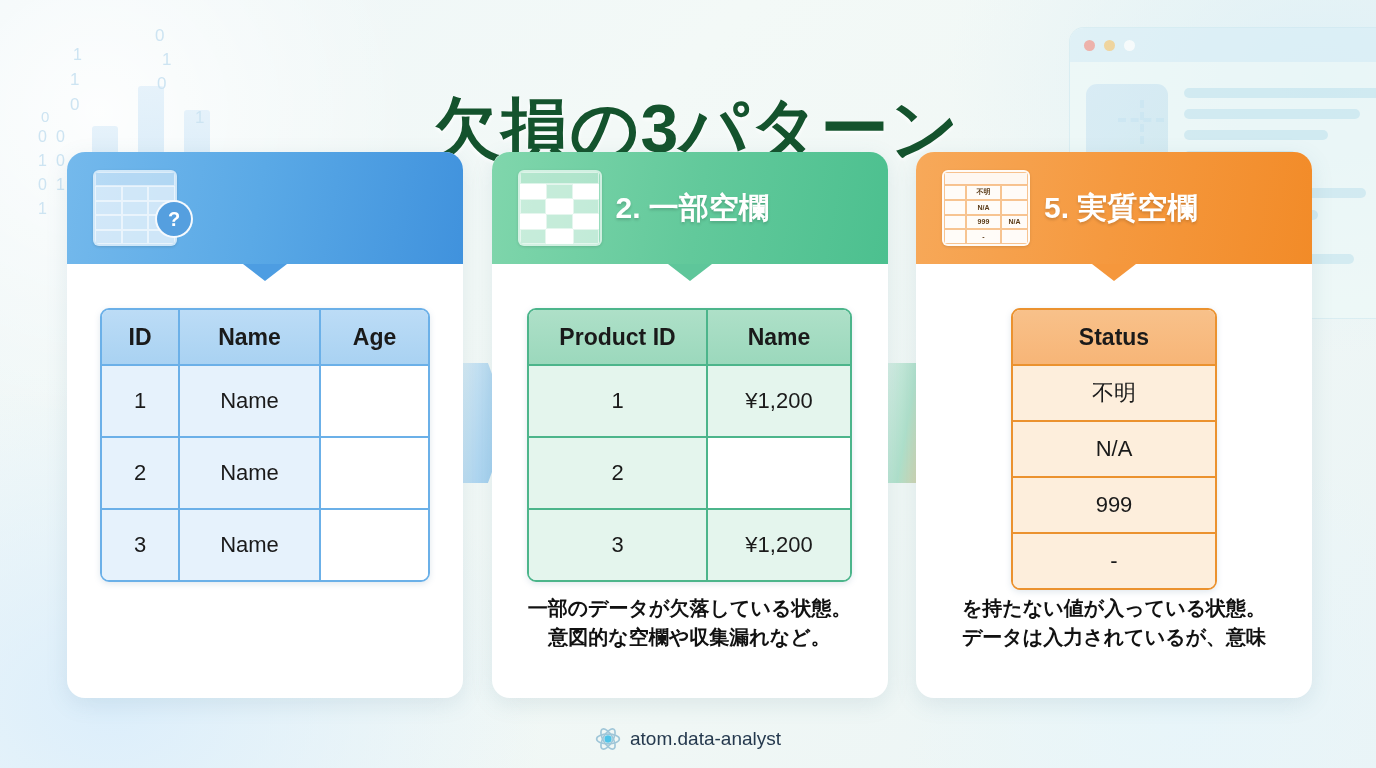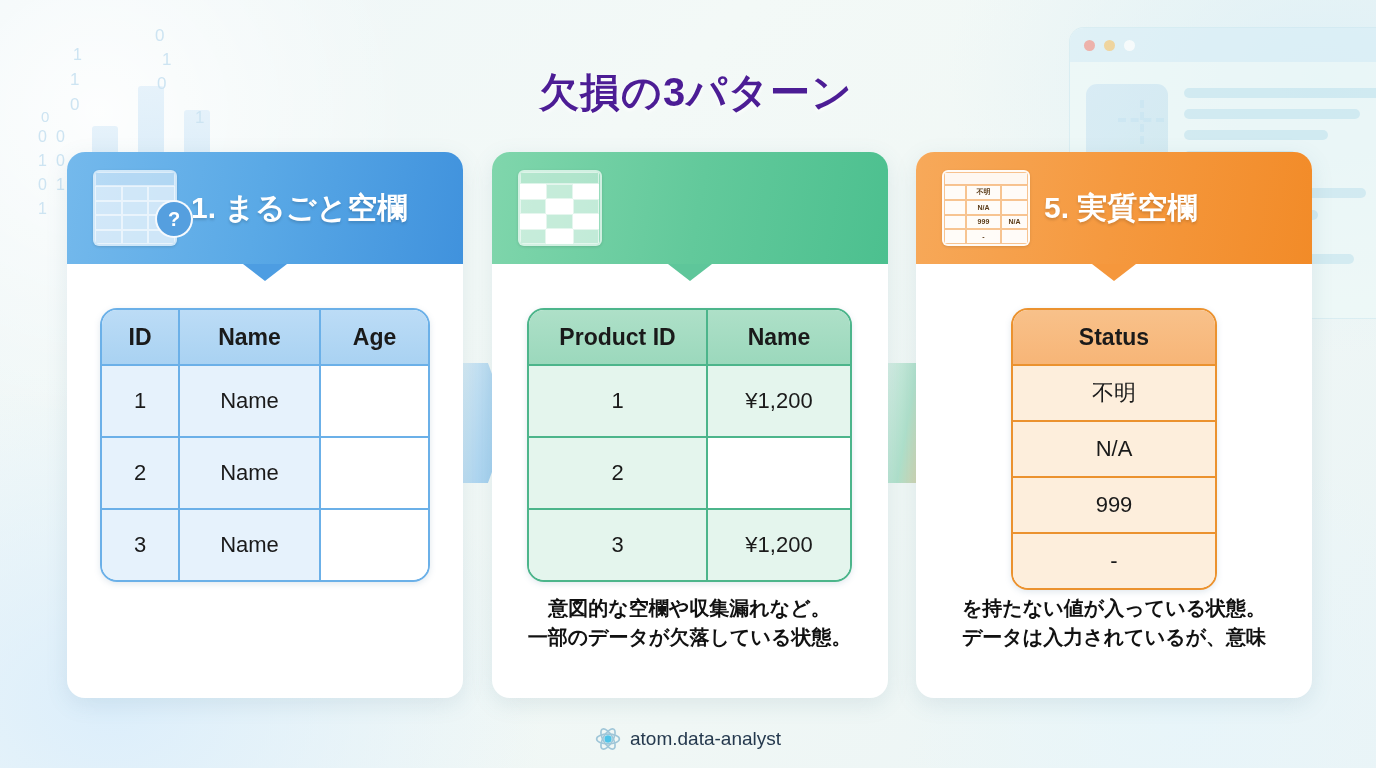--- a/index.html
+++ b/index.html
@@ -103,24 +103,24 @@
     left: 1140px; top: 100px;
     width: 0; height: 44px;
     border-left: 4px dashed #cfe8f2;
   }
 
   
   #title {
     position: absolute;
     top: 38px; left: 16px; right: 0;
     text-align: center;
-    font-size: 40px;
+    font-size: 68px;
     font-weight: 700;
     letter-spacing: 1px;
-    color: #4c1d95;
+    color: #14532d;
     text-shadow: 0 2px 4px rgba(255,255,255,.9);
   }
 
   
   #cards {
     position: absolute;
     top: 152px; left: 67px;
     width: 1245px; height: 546px;
     display: flex;
     justify-content: space-between;
@@ -232,21 +232,21 @@
   .card-body {
     flex: 1;
     display: flex;
     flex-direction: column;
     align-items: center;
     padding-top: 44px;
   }
   .dtable {
     border-collapse: separate;
     border-spacing: 0;
-    border-radius: 17px;
+    border-radius: 9px;
     overflow: hidden;
     font-size: 22px;
     box-shadow: 0 2px 6px rgba(90,130,160,.18);
   }
   .dtable th, .dtable td {
     text-align: center;
     font-weight: 400;
     color: #1a1a1a;
   }
   .dtable th { font-weight: 700; font-size: 23px; }
@@ -383,21 +383,20 @@
             <div class="mc"></div>
           <div class="mc"></div>
             <div class="mc"></div>
             <div class="mc"></div>
           <div class="mc"></div>
             <div class="mc"></div>
             <div class="mc"></div>
         </div>
         <div class="qmark">?</div>
       </div>
-      <span class="card-title">1. まるごと空欄</span>
       <span class="tail"></span>
     </div>
     <div class="card-body">
       <table class="dtable t1">
         <thead>
           <tr>
             <th style="width:74px">ID</th>
             <th style="width:137px">Name</th>
             <th style="width:105px">Age</th>
           </tr>
@@ -437,20 +436,21 @@
             <div class="mc empty"></div>
             <div class="mc"></div>
           <div class="mc empty"></div>
             <div class="mc"></div>
             <div class="mc empty"></div>
           <div class="mc"></div>
             <div class="mc empty"></div>
             <div class="mc"></div>
         </div>
       </div>
+      <span class="card-title">2. 一部空欄</span>
       <span class="tail"></span>
     </div>
     <div class="card-body">
       <table class="dtable t2">
         <thead>
           <tr>
             <th style="width:175px">Product ID</th>
             <th style="width:140px">Name</th>
           </tr>
         </thead>
@@ -463,22 +463,22 @@
             <td>2</td>
             <td class="blank"></td>
           </tr>
           <tr>
             <td>3</td>
             <td>¥1,200</td>
           </tr>
         </tbody>
       </table>
       <div class="caption">
+        <div>一部のデータが欠落している状態。</div>
         <div>意図的な空欄や収集漏れなど。</div>
-        <div>一部のデータが欠落している状態。</div>
       </div>
     </div>
   </div>
 
   <div class="card c3">
     <div class="card-header">
       <div class="icon-wrap">
         <div class="mini icon3">
           <div class="mc hdr"></div>
           <div class="mc"></div>

